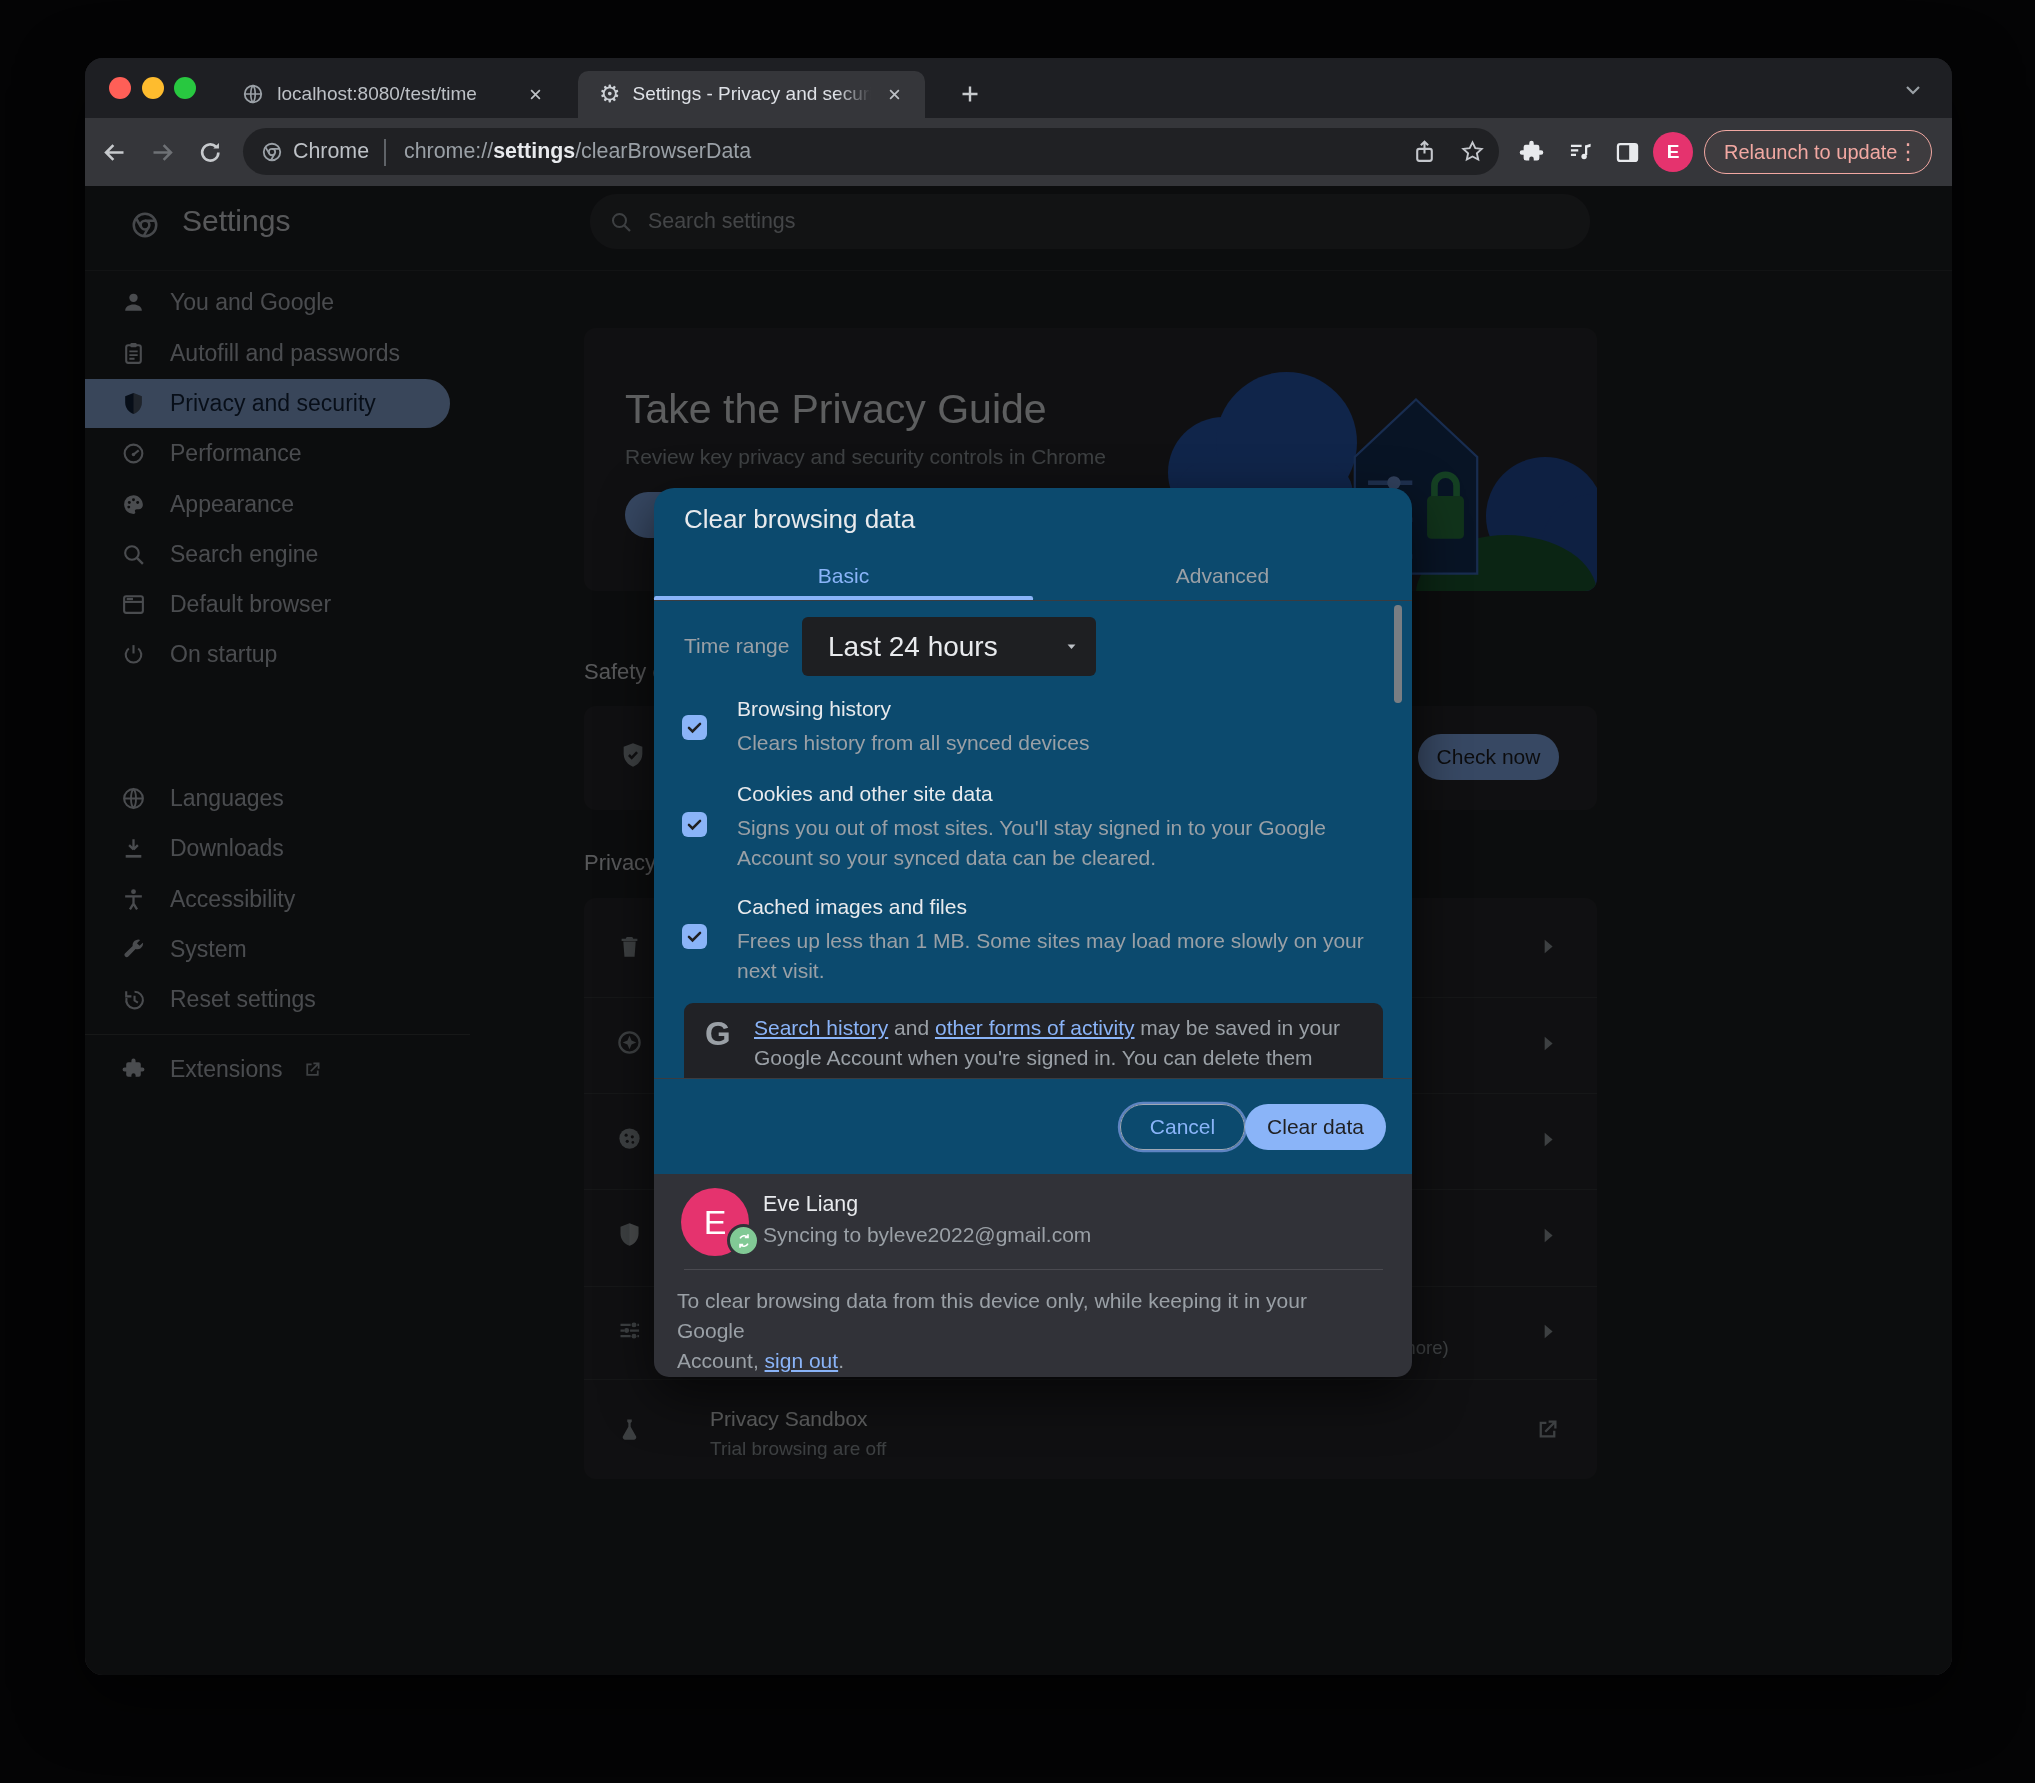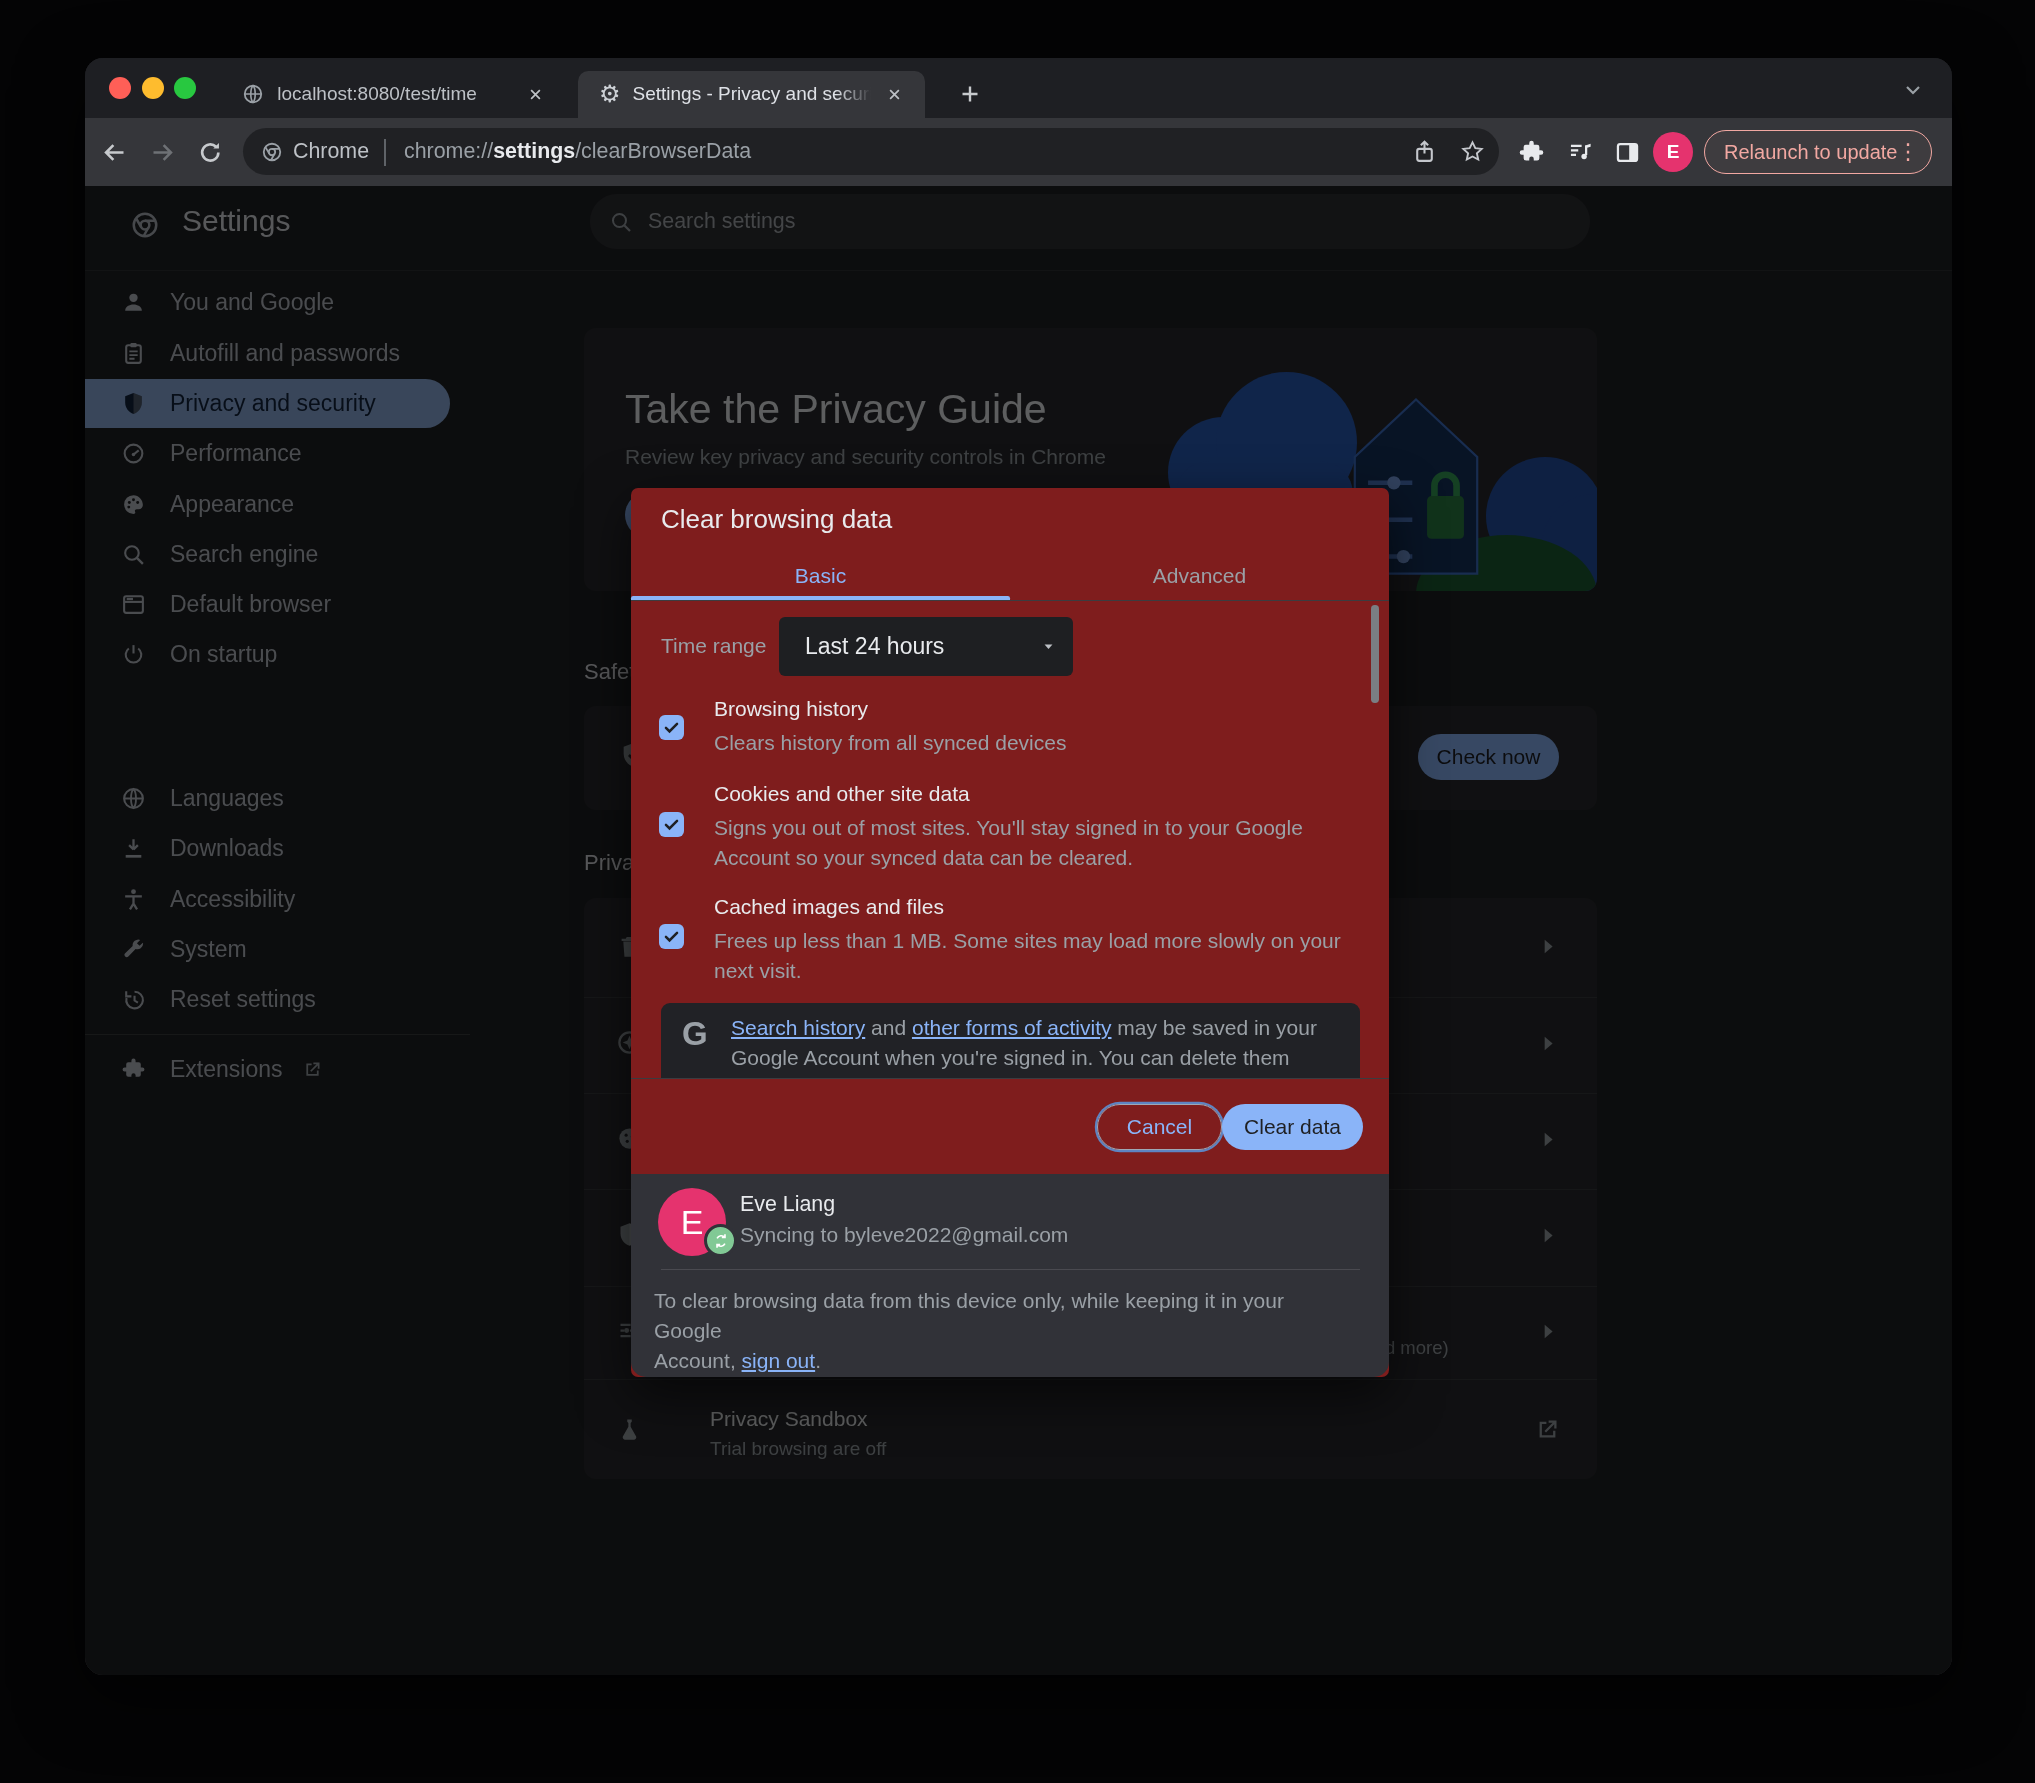--- a/index.html
+++ b/index.html
@@ -19,22 +19,22 @@
   .page{position:absolute;left:0;top:128px;width:1867px;height:1489px;background:#202124;overflow:hidden;}
   .scrim{position:absolute;left:0;top:0;width:1867px;height:1489px;background:rgba(0,0,0,0.6);z-index:5;}
   .snav{position:absolute;left:0;width:365px;height:49px;display:flex;align-items:center;
         padding-left:36px;box-sizing:border-box;color:#B9BEC6;}
   .snav .ic{width:25px;height:25px;margin-right:24px;flex:0 0 auto;}
   .snav span{font-size:23px;font-weight:400;}
   .snav.sel{background:#8FB0E0;border-radius:0 24.4px 24.4px 0;color:#13233C;}
   .card{position:absolute;background:#292A2D;border-radius:12px;overflow:hidden;}
   .heading{position:absolute;font-size:22px;color:#DADCE0;white-space:nowrap;}
   .ic{display:block;}
-  .dialog{position:absolute;left:546px;top:430px;width:758px;height:889px;border-radius:7px;
-          background:#7f1d1d;z-index:10;box-shadow:0 18px 52px rgba(0,0,0,.6);}
+  .dialog{position:absolute;left:569px;top:430px;width:758px;height:889px;border-radius:20px;
+          background:#0c4a6e;z-index:10;box-shadow:0 18px 52px rgba(0,0,0,.6);}
   .dtab{position:absolute;top:67px;height:41px;width:379px;display:flex;align-items:center;justify-content:center;
         font-size:21px;font-weight:500;}
   .cb{position:absolute;left:28px;width:25px;height:25px;border-radius:6px;background:#8AB4F8;
       display:flex;align-items:center;justify-content:center;}
   .cbt{position:absolute;left:83px;font-size:21px;color:#E8EAED;white-space:nowrap;}
   .cbd{position:absolute;left:83px;width:655px;font-size:21px;line-height:30px;color:#9AA0A6;}
   .btn{position:absolute;height:46px;border-radius:23px;display:flex;align-items:center;justify-content:center;
        font-size:21px;font-weight:500;box-sizing:border-box;cursor:pointer;}
   .link{color:#8AB4F8;text-decoration:underline;cursor:pointer;}
   .rowdiv{position:absolute;left:0;width:1013px;height:0.7px;background:rgba(255,255,255,0.08);}
@@ -474,21 +474,21 @@
         </div>
       <div class="dtab" style="left:379px;color:#9AA0A6">
           <span>Advanced</span>
         </div>
       <div class="abs" style="left:0;top:108px;width:379px;height:4.4px;background:#8AB4F8;border-radius:2.2px 2.2px 0 0"></div>
       <div class="abs" style="left:0;top:112px;width:758px;height:0.7px;background:#3B3C40"></div>
 
       <div class="abs" style="left:0;top:113px;width:758px;height:477px;overflow:hidden">
         <span class="abs" style="left:30px;top:33px;font-size:21px;color:#9AA0A6">Time range</span>
         <div class="abs" style="left:148px;top:16.3px;width:294px;height:59px;border-radius:6px;background:#1E1F22">
-          <span class="abs" style="left:26px;top:0;line-height:59px;font-size:23px;color:#E8EAED">Last 24 hours</span>
+          <span class="abs" style="left:26px;top:0;line-height:59px;font-size:28px;color:#E8EAED">Last 24 hours</span>
           <svg class="ic abs" style="right:15px;top:20px;width:19px;height:19px;color:#BDC1C6" viewBox="0 0 26 26" width="19" height="19">
               <use href="#i-caretd"></use>
             </svg>
         </div>
 
         <div class="cb" style="top:114px">
             <svg class="ic" style="width:19px;height:19px;color:#1F2023" viewBox="0 0 26 26" width="19" height="19">
               <use href="#i-check"></use>
             </svg>
           </div>

